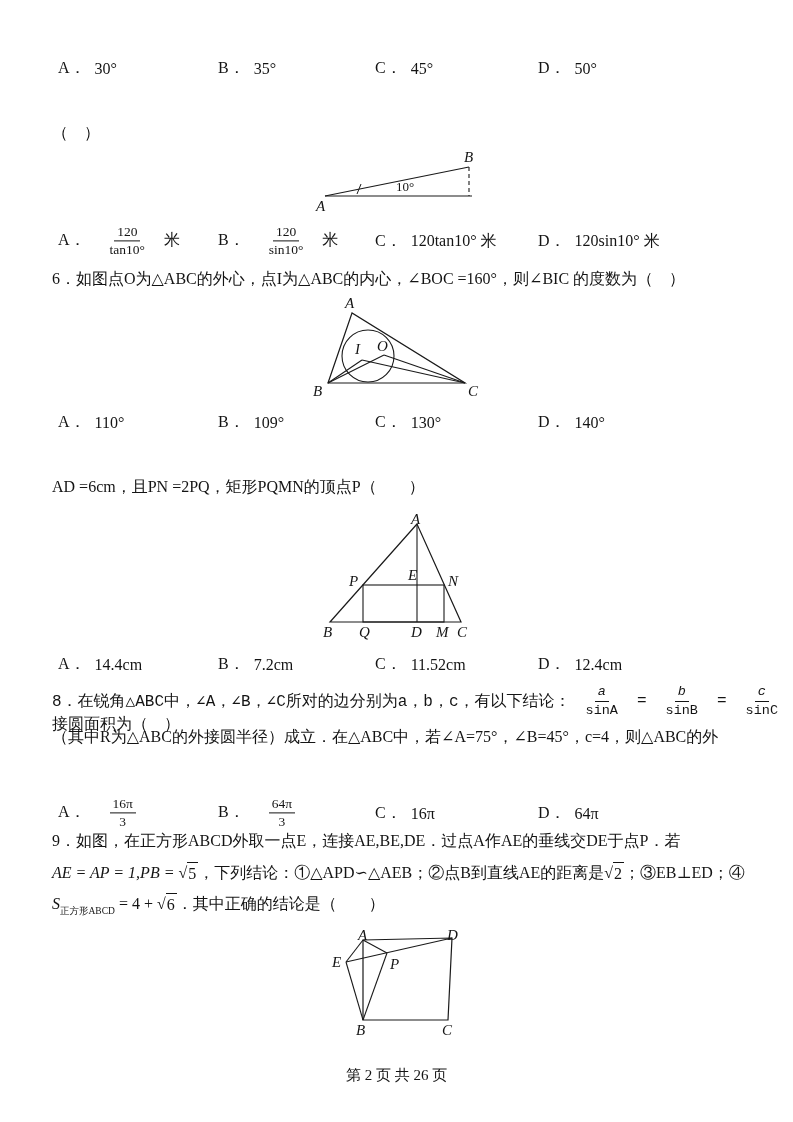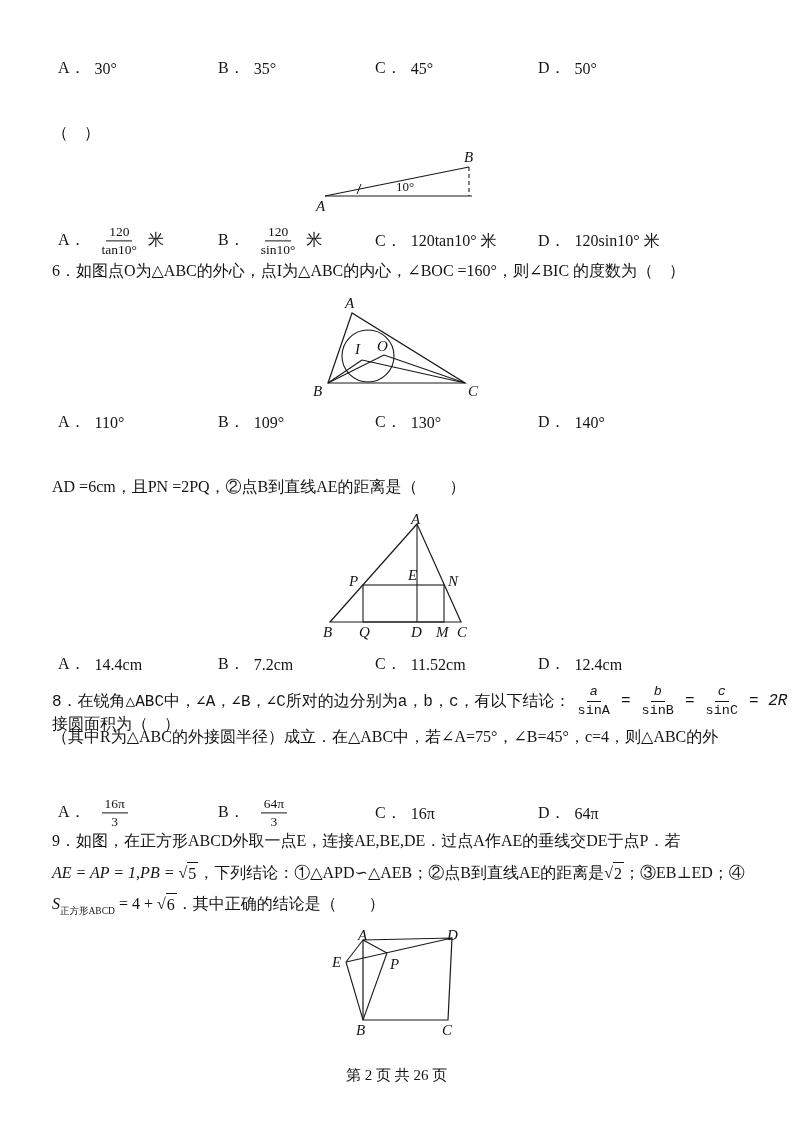--- a/index.html
+++ b/index.html
@@ -7,21 +7,21 @@
     position:relative;width:793px;height:1122px;background:#ffffff;
     font-family:"Liberation Serif","DejaVu Serif",serif;color:#141414;
     font-size:16px;overflow:hidden;
   }
   .line{position:absolute;left:52px;white-space:nowrap;line-height:22px;}
   .optrow{position:absolute;left:52px;width:720px;height:24px;}
   .optrow .opt{position:absolute;top:0;white-space:nowrap;display:inline-flex;align-items:center;}
   .fracrow{height:46px;}
   .fracrow .opt{top:50%;transform:translateY(-50%);}
   .opt .lbl{margin-right:9px;}
-  .frac{display:inline-flex;flex-direction:column;align-items:center;line-height:1.12;font-size:13.5px;margin:0 7px;}
+  .frac{display:inline-flex;flex-direction:column;align-items:center;line-height:1.12;font-size:13.5px;margin:0 15px;}
   .frac .num{padding:0 3px 1px;border-bottom:1px solid #141414;}
   .frac .den{padding-top:1px;}
   .suffix{margin-left:4px;}
   .formula-row{position:absolute;left:52px;display:flex;align-items:center;white-space:nowrap;font-family:Liberation Mono, monospace;}
   .formula-row .eq{margin:0 4px;}
   .fig{position:absolute;}
   .fig svg{position:absolute;left:0;top:0;}
   .pt{position:absolute;font-style:italic;font-size:15px;line-height:15px;}
   .ang{position:absolute;font-size:13px;line-height:13px;font-style:normal;}
   .sqrt{white-space:nowrap;display:inline-flex;align-items:flex-start;}
@@ -88,21 +88,21 @@
     <span class="opt" style="left:323px">
       <span class="lbl">C．</span>
       <span>120tan10° 米</span>
     </span>
     <span class="opt" style="left:486px">
       <span class="lbl">D．</span>
       <span>120sin10° 米</span>
     </span>
   </div>
 
-  <div class="line" style="top:260px">6．如图点O为△ABC的外心，点I为△ABC的内心，∠BOC =160°，则∠BIC 的度数为（　）</div>
+  <div class="line" style="top:268px">6．如图点O为△ABC的外心，点I为△ABC的内心，∠BOC =160°，则∠BIC 的度数为（　）</div>
 
   <div class="fig" style="left:305px;top:292px;width:195px;height:112px">
     <svg width="195" height="112" viewBox="0 0 195 112">
       <polygon points="47,21 23,91 160,91" fill="none" stroke="#1a1a1a" stroke-width="1.2"></polygon>
       <circle cx="63" cy="64" r="26" fill="none" stroke="#1a1a1a" stroke-width="1.1"></circle>
       <line x1="23" y1="91" x2="57" y2="68" stroke="#1a1a1a" stroke-width="1.1"></line>
       <line x1="57" y1="68" x2="160" y2="91" stroke="#1a1a1a" stroke-width="1.1"></line>
       <line x1="23" y1="91" x2="79" y2="63" stroke="#1a1a1a" stroke-width="1.1"></line>
       <line x1="79" y1="63" x2="160" y2="91" stroke="#1a1a1a" stroke-width="1.1"></line>
     </svg>
@@ -125,21 +125,21 @@
     <span class="opt" style="left:323px">
         <span class="lbl">C．</span>
         <span>130°</span>
       </span>
     <span class="opt" style="left:486px">
         <span class="lbl">D．</span>
         <span>140°</span>
       </span>
   </div>
 
-  <div class="line" style="top:476px">AD =6cm，且PN =2PQ，②点B到直线AE的距离是（　　）</div>
+  <div class="line" style="top:476px">AD =6cm，且PN =2PQ，矩形PQMN的顶点P（　　）</div>
 
   <div class="fig" style="left:315px;top:512px;width:165px;height:135px">
     <svg width="165" height="135" viewBox="0 0 165 135">
       <polygon points="102,12 15,110 146,110" fill="none" stroke="#1a1a1a" stroke-width="1.2"></polygon>
       <line x1="102" y1="12" x2="102" y2="110" stroke="#1a1a1a" stroke-width="1.1"></line>
       <rect x="48" y="73" width="81" height="37" fill="none" stroke="#1a1a1a" stroke-width="1.1"></rect>
     </svg>
     <span class="pt" style="left:96px;top:0px">A</span>
     <span class="pt" style="left:8px;top:113px">B</span>
     <span class="pt" style="left:44px;top:113px">Q</span>

